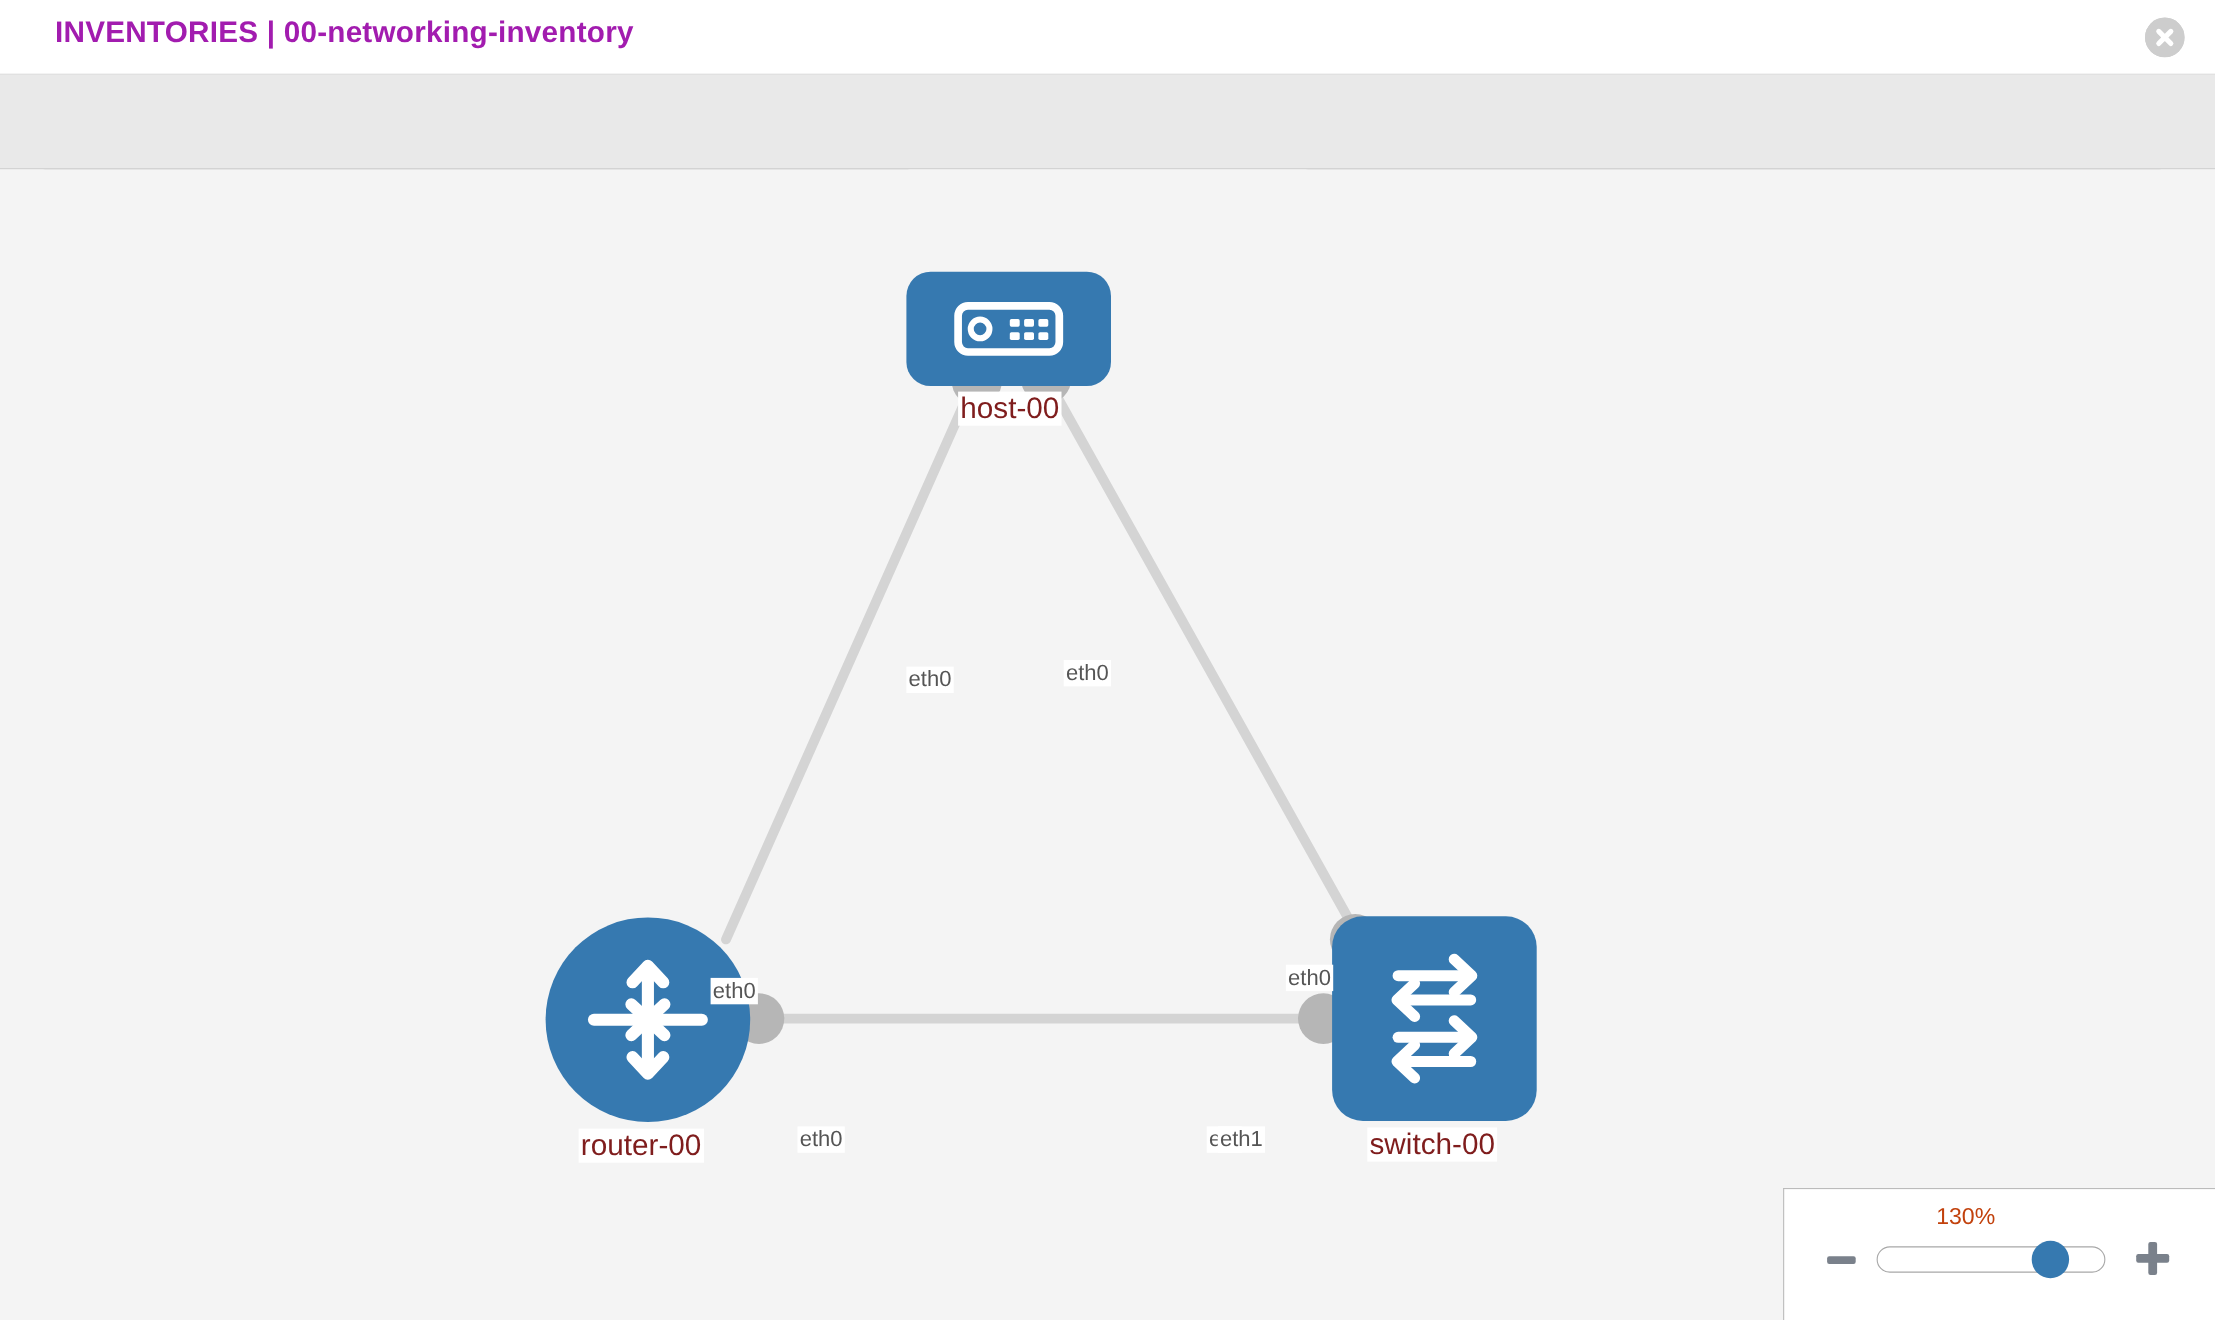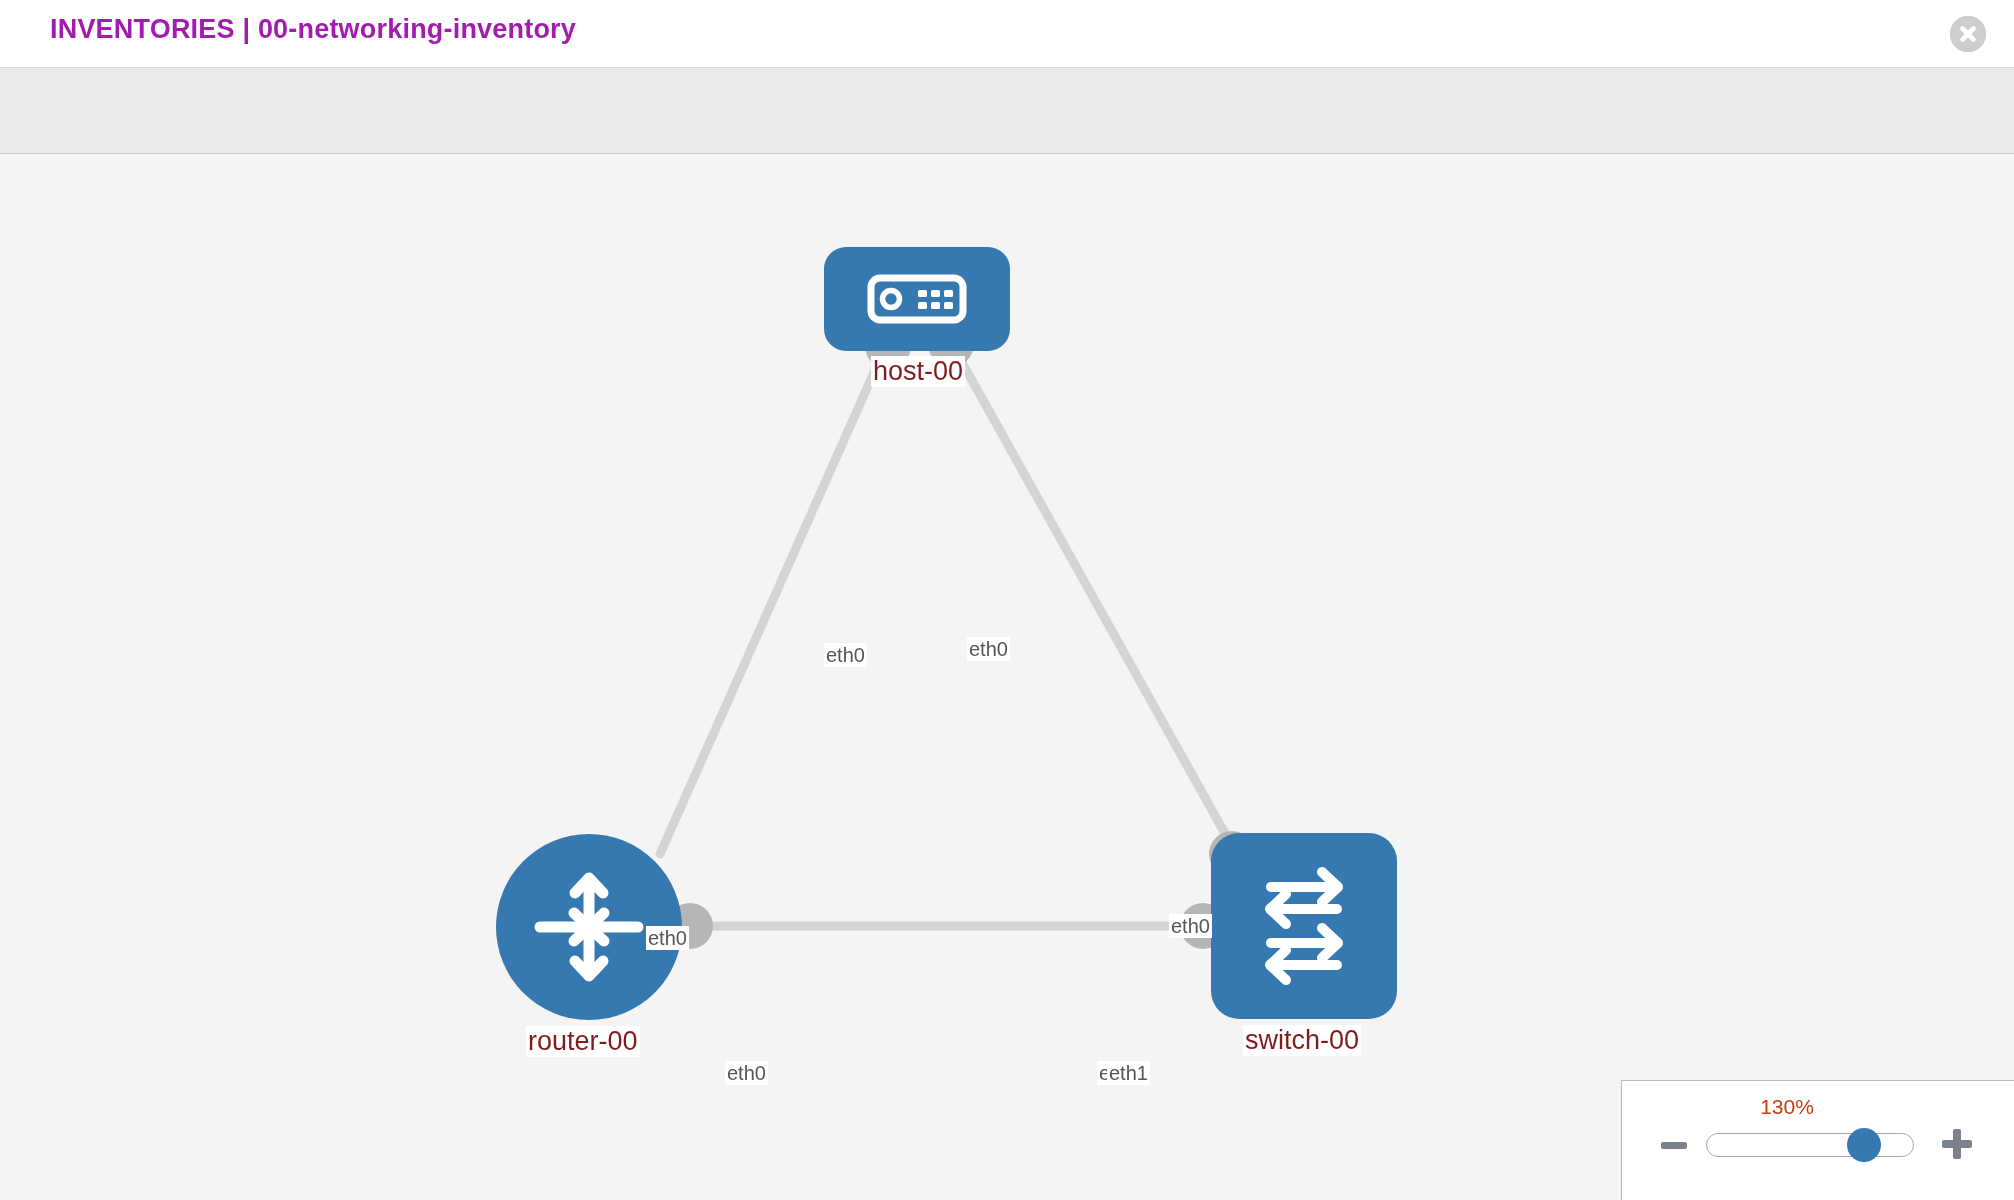--- a/index.html
+++ b/index.html
@@ -143,21 +143,20 @@
     line-height: 1.15;
   }
   .edge-label {
     position: absolute;
     font-size: 20px;
     color: #555555;
     background: #ffffff;
     white-space: nowrap;
     padding: 0 2px;
     line-height: 1.2;
-    margin-top: 37px;
   }
 
   
   #node-host .node-shape {
     left: 0; top: 0;
     width: 186px;
     height: 104px;
     border-radius: 22px;
   }
   

